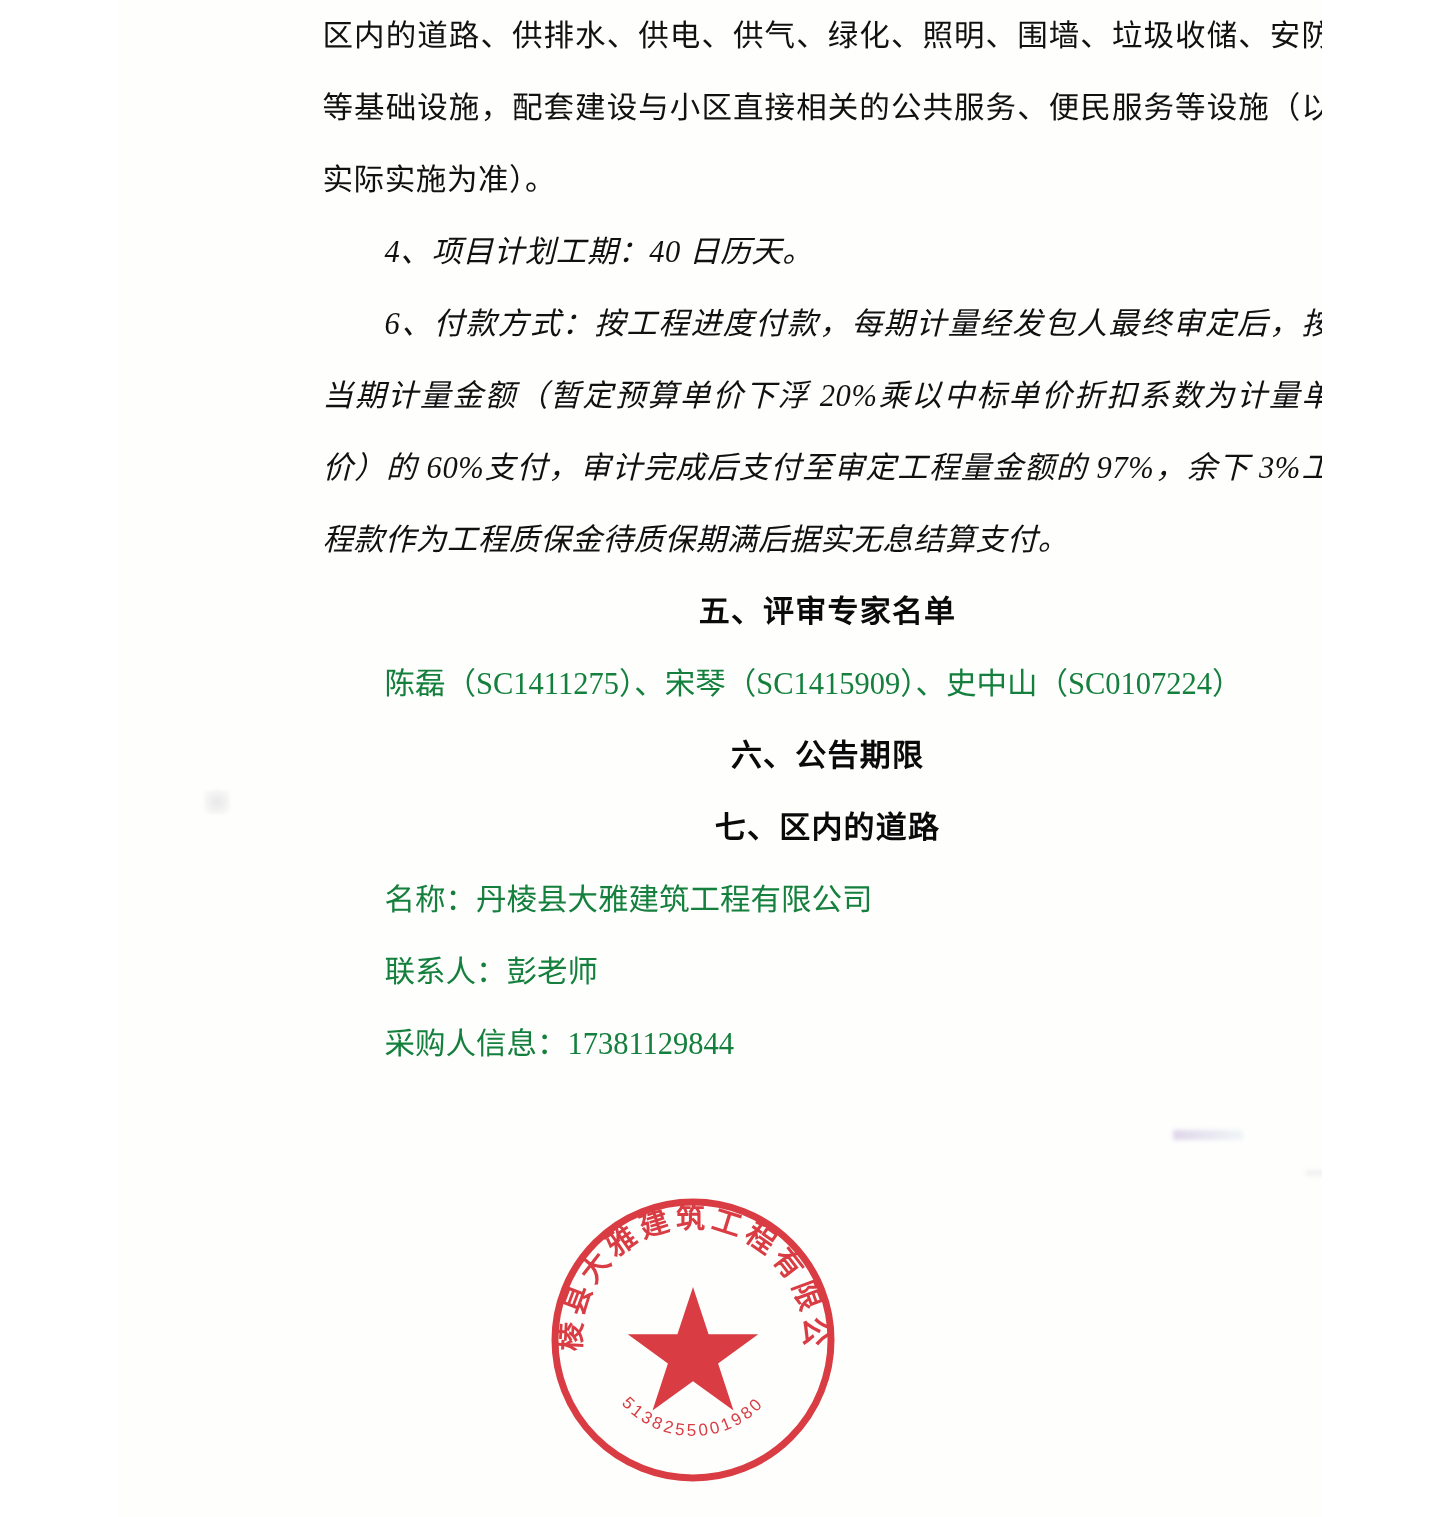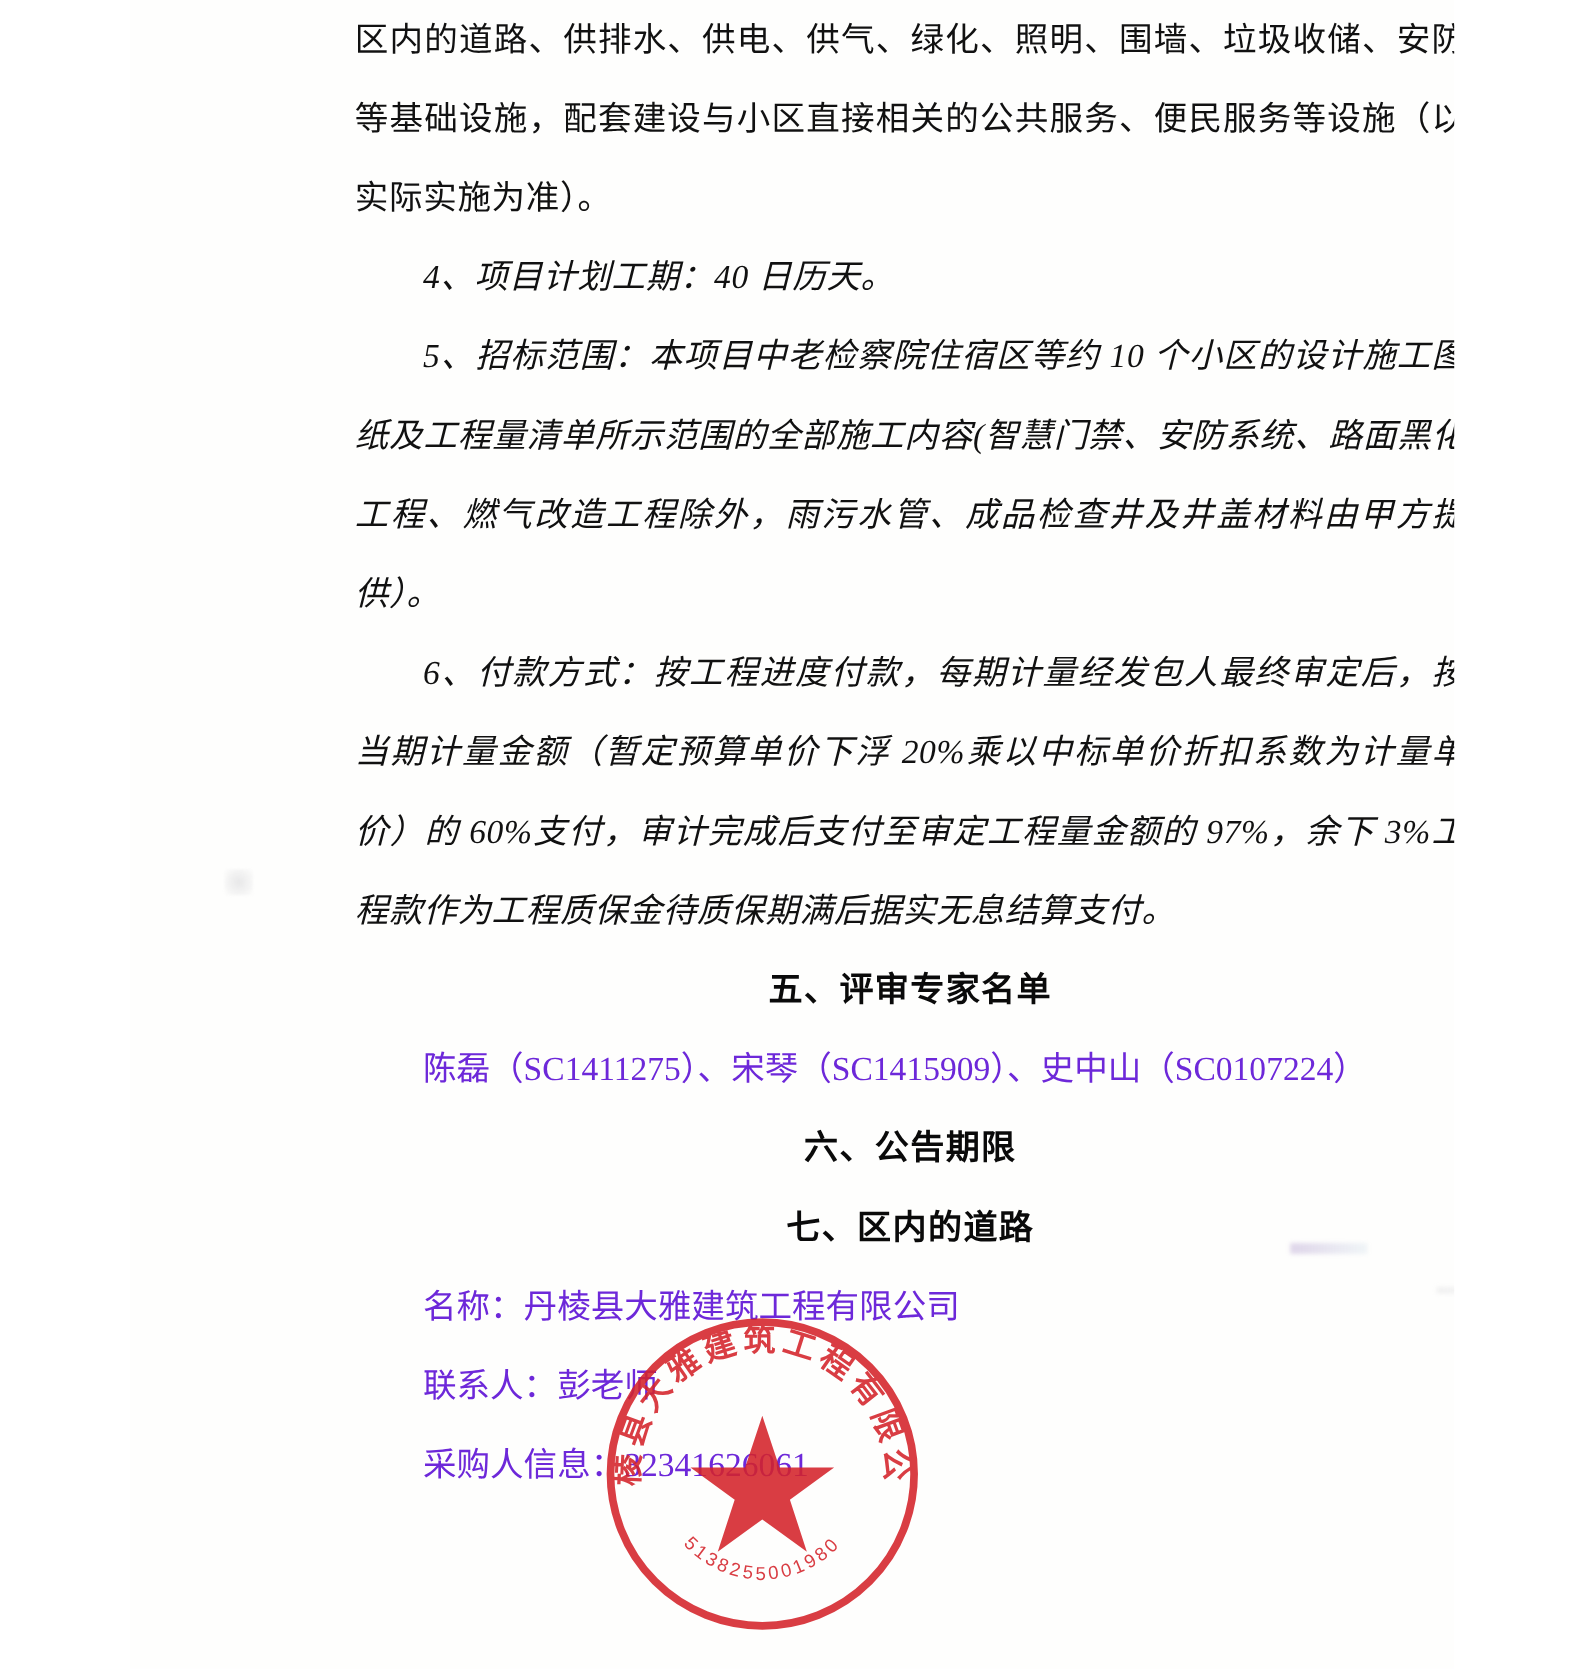--- a/index.html
+++ b/index.html
@@ -44,21 +44,21 @@
     margin: 0;
     color: #0a0a0a;
     font-family: "Liberation Serif", "DejaVu Serif", serif;
     text-align: center;
   }
   .sub {
     font-size: 30.5px;
     line-height: 72px;
     margin: 0;
     text-indent: 62px;
-    color: #6d28d9;
+    color: #15803d;
   }
 
   
   .seal {
     position: absolute;
     left: 430px;
     top: 1195px;
     width: 290px;
     height: 290px;
     pointer-events: none;
@@ -93,36 +93,35 @@
 <body>
 
 <div id="page">
 
   <div class="doc-body">
 
     <p class="para">区内的道路、供排水、供电、供气、绿化、照明、围墙、垃圾收储、安防等基础设施，配套建设与小区直接相关的公共服务、便民服务等设施（以实际实施为准）。</p>
 
     <p class="para indent">4、项目计划工期：40 日历天。</p>
 
-    <p class="para indent">5、招标范围：本项目中老检察院住宿区等约 10 个小区的设计施工图纸及工程量清单所示范围的全部施工内容(智慧门禁、安防系统、路面黑化工程、燃气改造工程除外，雨污水管、成品检查井及井盖材料由甲方提供）。</p>
 
     <p class="para indent">6、付款方式：按工程进度付款，每期计量经发包人最终审定后，按当期计量金额（暂定预算单价下浮 20%乘以中标单价折扣系数为计量单价）的 60%支付，审计完成后支付至审定工程量金额的 97%，余下 3%工程款作为工程质保金待质保期满后据实无息结算支付。</p>
 
     <h2 class="heading">五、评审专家名单</h2>
     <p class="sub">陈磊（SC1411275）、宋琴（SC1415909）、史中山（SC0107224）</p>
 
     <h2 class="heading">六、公告期限</h2>
 
     <h2 class="heading">七、区内的道路</h2>
 
     <p class="sub"><span>名称：</span><span>丹棱县大雅建筑工程有限公司</span></p>
 
     <p class="sub"><span>联系人：</span><span>彭老师</span></p>
 
-    <p class="sub"><span>采购人信息：</span><span>32341626061</span></p>
+    <p class="sub"><span>采购人信息：</span><span>17381129844</span></p>
 
   </div>
 
   <div class="artifact artifact-1"></div>
   <div class="artifact artifact-2"></div>
   <div class="artifact artifact-3"></div>
 
   <div class="seal">
     <svg width="290" height="290" viewBox="0 0 290 290" xmlns="http://www.w3.org/2000/svg">
       <defs>

